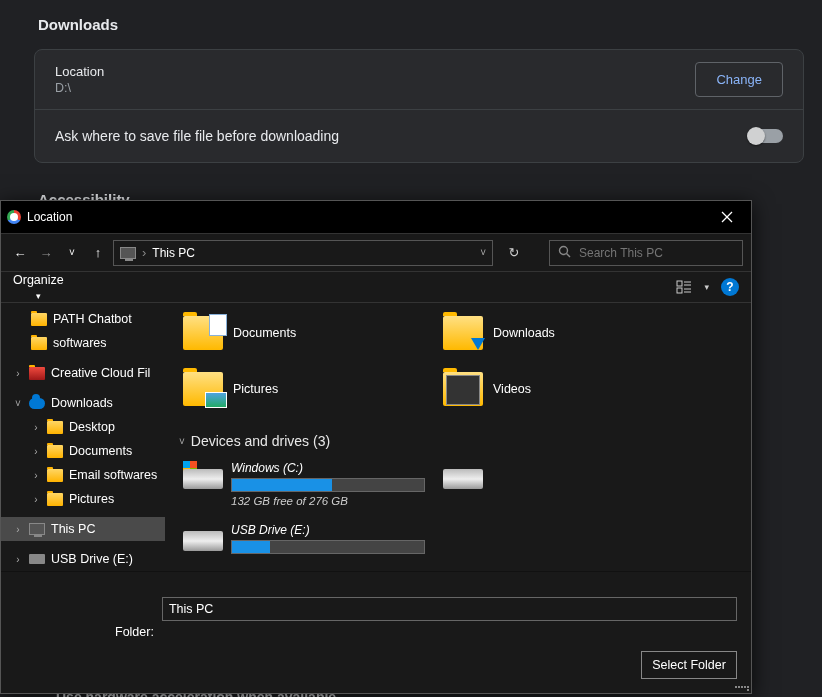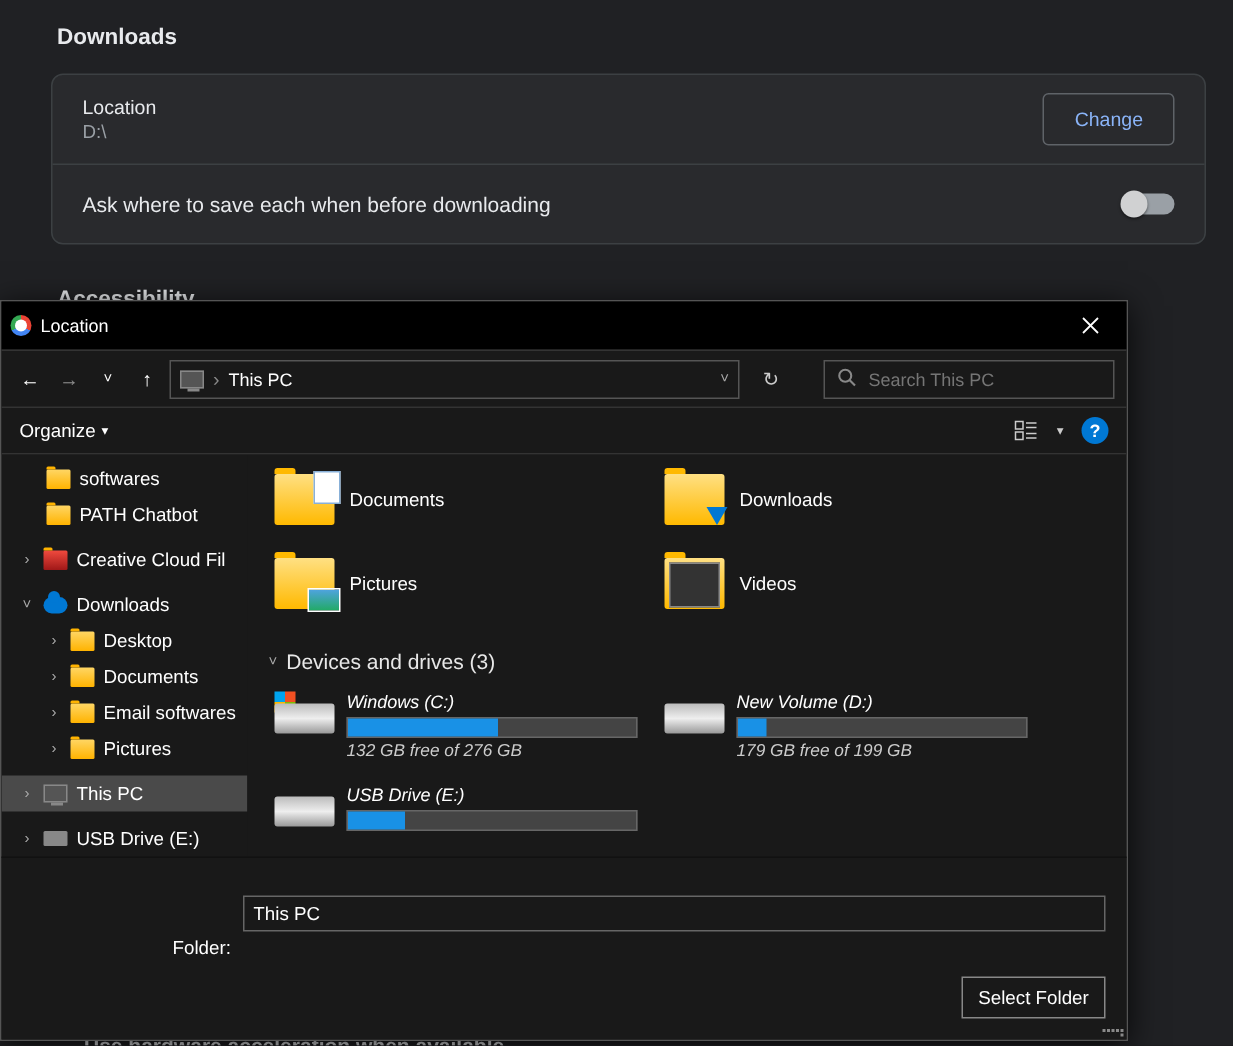--- a/index.html
+++ b/index.html
@@ -35,21 +35,21 @@
   .pc-ico{ width:16px; height:12px; background:#555; border:1px solid #888; position:relative;}
   .pc-ico::after{content:"";position:absolute;bottom:-3px;left:4px;width:8px;height:2px;background:#888;}
   .addr-txt{ color:#fff; font-size:12px;}
   .addr-right{ margin-left:auto; display:flex; gap:10px; align-items:center;}
   .dd-caret{ color:#aaa; font-size:10px;}
   .refresh{ width:26px; height:26px; display:flex; align-items:center; justify-content:center; cursor:pointer; color:#ccc; font-size:13px; margin-left:4px;}
   .search-wrap{ margin-left:18px; flex:1; height:26px; border:1px solid #555; background:#191919; display:flex; align-items:center; padding:0 8px; gap:8px; color:#888;}
   .search-wrap input{ background:transparent; border:none; color:#fff; font-size:12px; flex:1; outline:none;}
 
   .toolbar{ height:32px; background:#191919; border-top:1px solid #333; border-bottom:1px solid #333; display:flex; align-items:center; padding:0 12px; justify-content:space-between; font-size:12.5px;}
-  .org{ display:flex; align-items:center; gap:4px; cursor:pointer; color:#fff;}
+  .org{ display:flex; align-items:center; gap:4px; cursor:pointer; color:#fff;flex-direction:column;}
   .tool-right{ display:flex; align-items:center; gap:12px;}
   .view-ico{ width:16px; height:16px; display:inline-flex; align-items:center; justify-content:center; cursor:pointer; color:#ccc;}
   .help-ico{ width:18px; height:18px; border-radius:50%; background:#0078d4; color:#fff; display:flex; align-items:center; justify-content:center; font-size:12px; font-weight:600; cursor:pointer;}
 
   .body-split{ flex:1; display:flex; overflow:hidden;}
   .tree{ width:164px; background:#191919; overflow:hidden; padding-top:4px; font-size:12.5px; color:#fff;}
   .tree-item{ display:flex; align-items:center; gap:6px; padding:4px 4px 4px 18px; height:24px; white-space:nowrap; cursor:pointer;}
   .tree-item.l2{ padding-left:30px;}
   .tree-item.l1{ padding-left:12px;}
   .tree-item.sel{ background:#4a4a4a;}
@@ -103,21 +103,21 @@
   <h1>Downloads</h1>
   <div class="settings-card">
     <div class="card-row">
       <div>
         <div class="loc-label">Location</div>
         <div class="loc-path">D:\</div>
       </div>
       <button class="change-btn">Change</button>
     </div>
     <div class="card-row">
-      <div class="ask-row">Ask where to save each when before downloading</div>
+      <div class="ask-row">Ask where to save file file before downloading</div>
       <div class="toggle"></div>
     </div>
   </div>
   <div class="access-hdr">Accessibility</div>
 </div>
 <div class="hw-row">Use hardware acceleration when available</div>
 
 <div class="dialog">
   <div class="titlebar">
     <div class="titlebar-left">
@@ -175,25 +175,25 @@
       </span>
       <span style="font-size:9px;color:#ccc;cursor:pointer">▾</span>
       <span class="help-ico">?</span>
     </div>
   </div>
 
   <div class="body-split">
     <div class="tree">
       <div class="tree-item l2">
           <span class="folder-ico"></span>
+          <span>PATH Chatbot</span>
+        </div>
+      <div class="tree-item l2">
+          <span class="folder-ico"></span>
           <span>softwares</span>
-        </div>
-      <div class="tree-item l2">
-          <span class="folder-ico"></span>
-          <span>PATH Chatbot</span>
         </div>
       <div style="height:6px"></div>
       <div class="tree-item l1">
           <span class="exp">›</span>
           <span class="folder-ico" style="background:linear-gradient(#f04a3e,#a01818)"></span>
           <span>Creative Cloud Fil</span>
         </div>
       <div style="height:6px"></div>
       <div class="tree-item l1">
           <span class="exp">˅</span>
@@ -274,27 +274,20 @@
             <div class="bar">
                 <div class="bar-fill" style="width: 52%;"></div>
               </div>
             <div class="drive-free">132 GB free of 276 GB</div>
           </div>
         </div>
         <div class="drive-item">
           <div class="hdd">
               <div class="hdd-body"></div>
             </div>
-          <div class="drive-meta">
-            <div class="drive-name">New Volume (D:)</div>
-            <div class="bar">
-                <div class="bar-fill" style="width: 10%;"></div>
-              </div>
-            <div class="drive-free">179 GB free of 199 GB</div>
-          </div>
         </div>
         <div class="drive-item">
           <div class="hdd">
               <div class="hdd-body"></div>
             </div>
           <div class="drive-meta">
             <div class="drive-name">USB Drive (E:)</div>
             <div class="bar">
                 <div class="bar-fill" style="width: 20%;"></div>
               </div>

